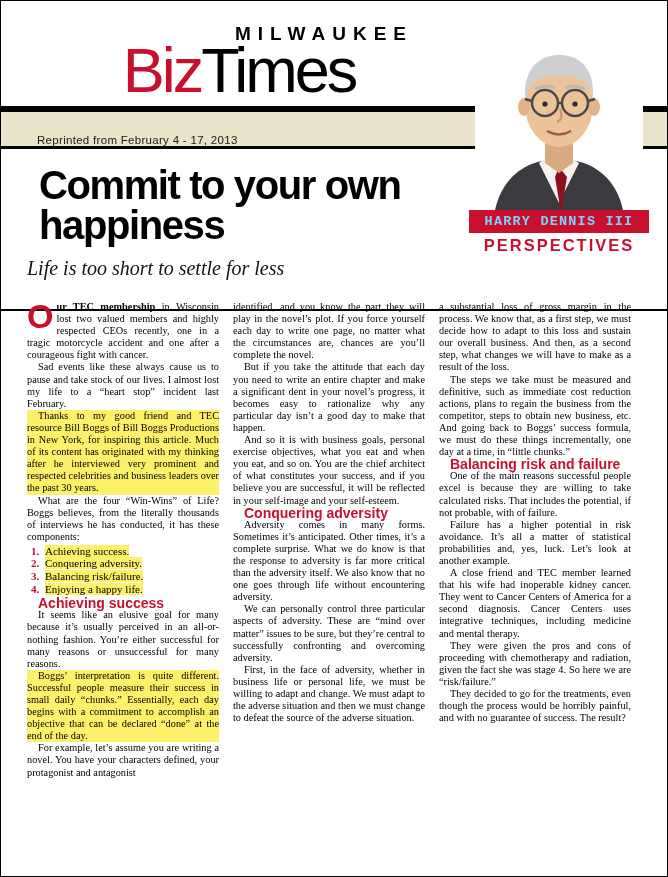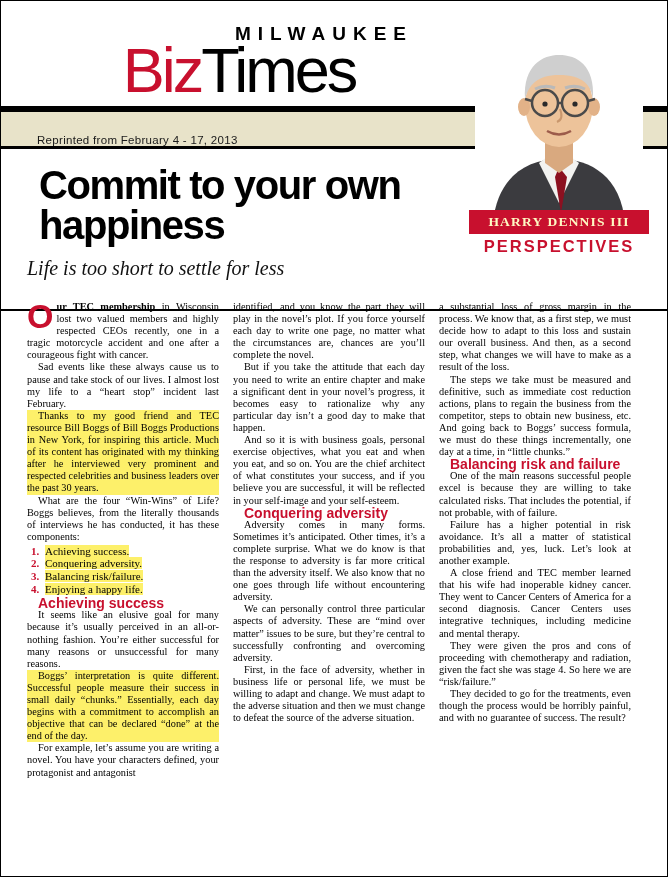--- a/index.html
+++ b/index.html
@@ -115,22 +115,22 @@
   }
   .photo svg{display:block;}
   .author-plate{
     position:absolute;
     left:0;top:183px;
     width:180px;
     background:#fff;
   }
   .author-name{
     background:#c8102e;
-    color:#fef9c3;
-    font-family:Liberation Serif, serif;
+    color:#7dd3fc;
+    font-family:Liberation Mono, monospace;
     font-weight:bold;
     font-size:13.5px;
     letter-spacing:1.2px;
     text-align:center;
     padding:4px 0 4px 0;
   }
   .perspectives{
     color:#c8102e;
     font-family:"Liberation Sans",sans-serif;
     font-weight:bold;

